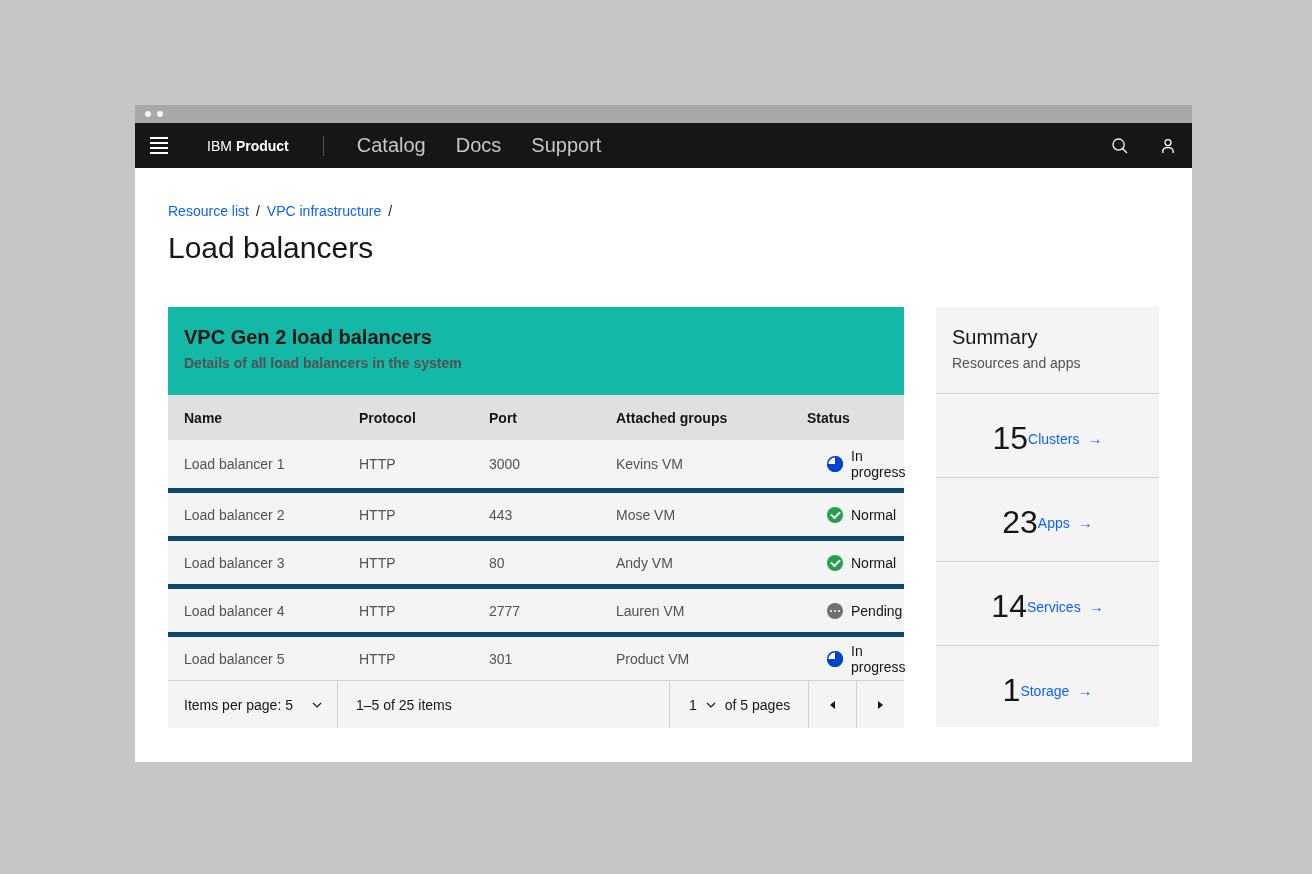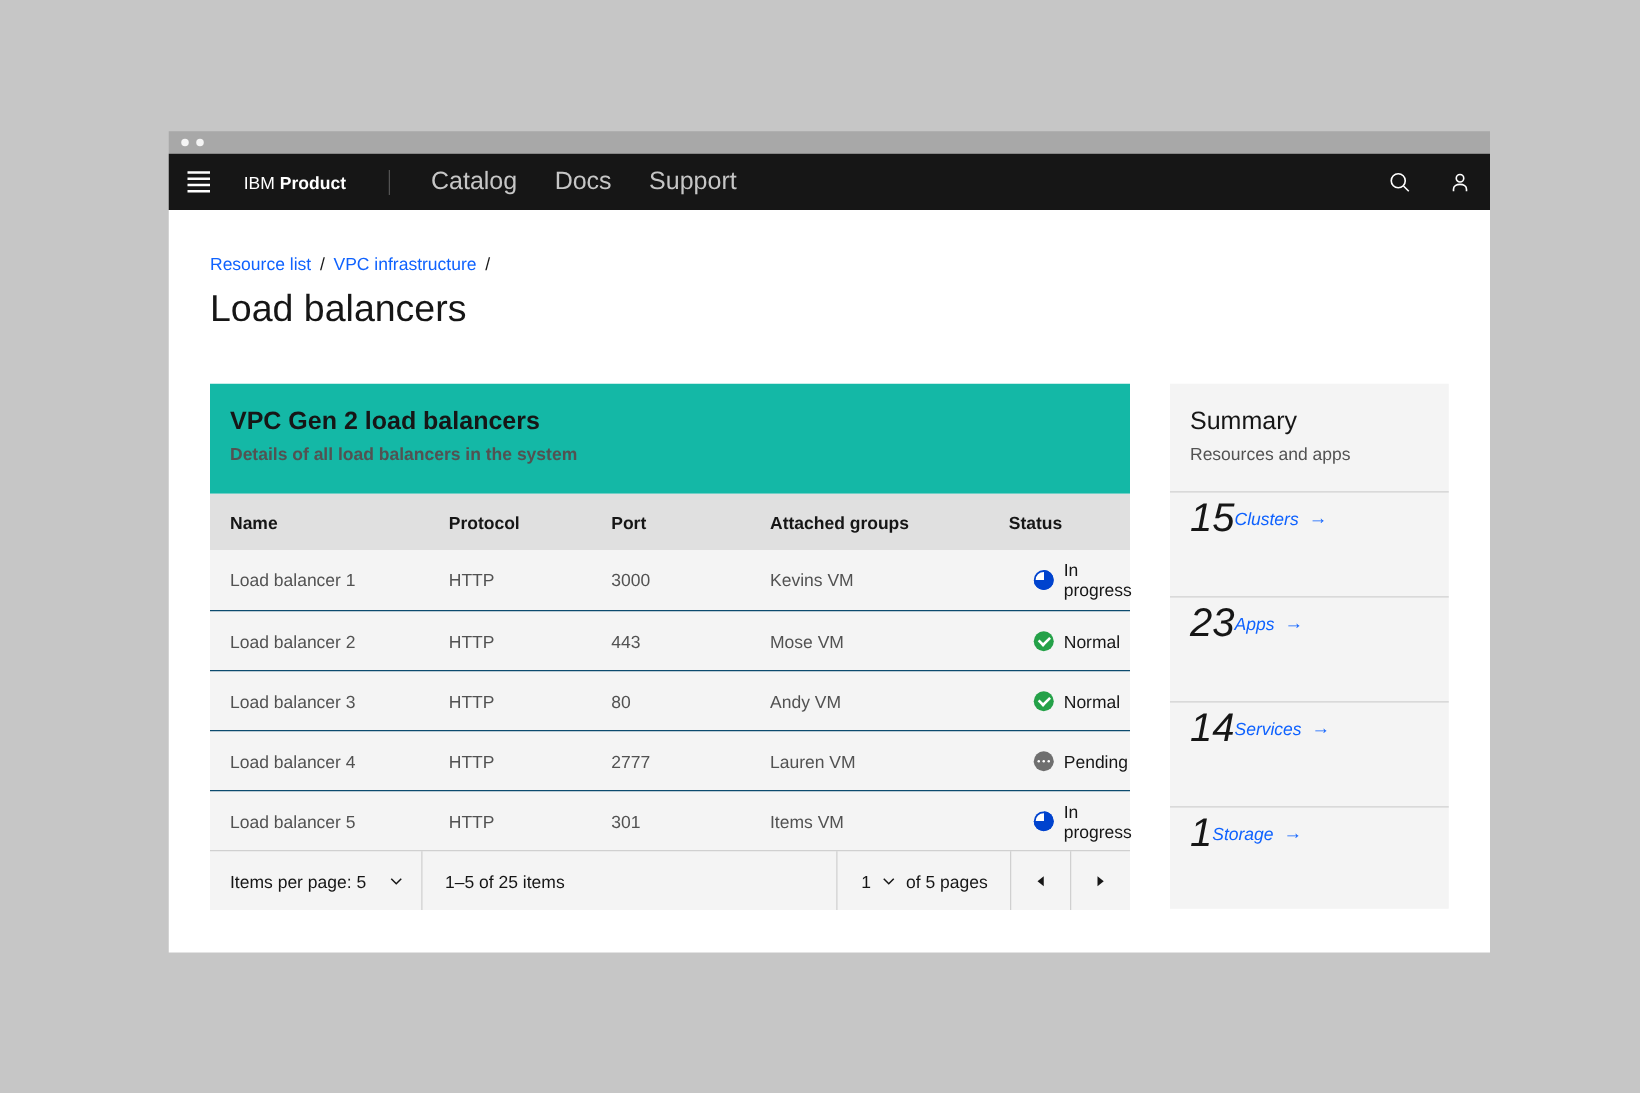--- a/index.html
+++ b/index.html
@@ -14,21 +14,21 @@
 
   
   .chrome { height:18px; background:#a8a8a8; display:flex; align-items:center; gap:6px; padding-left:10px; }
   .chrome-dot { width:6px; height:6px; border-radius:50%; background:#f5f5f5; }
 
   
   .appbar { height:45px; background:#161616; display:flex; align-items:center; }
   .menu-btn { width:48px; height:45px; display:flex; align-items:center; justify-content:center; cursor:pointer; }
   .hamburger { display:flex; flex-direction:column; gap:3px; }
   .hamburger i { display:block; width:18px; height:2px; background:#ffffff; }
-  .brand { color:#ffffff; font-size:14px; margin-left:12px; white-space:nowrap; }
+  .brand { color:#ffffff; font-size:14px; margin-left:24px; white-space:nowrap; }
   .brand .bold { font-weight:bold; margin-left:4px; }
   .appbar-vdiv { width:1px; height:20px; background:#525252; margin-left:34px; margin-right:33px; }
   .appnav { display:flex; gap:30px; }
   .appnav .nav-item { color:#c6c6c6; font-size:20px; cursor:pointer; }
   .appbar-right { margin-left:auto; display:flex; }
   .appbar-icon-btn { width:48px; height:45px; display:flex; align-items:center; justify-content:center; cursor:pointer; }
 
   
   .content { background:#ffffff; height:594px; padding:35px 33px 0 33px; }
 
@@ -42,21 +42,21 @@
 
   
   .table-card { width:736px; }
   .card-head { background:#14b8a6; padding:19px 16px 20px 16px; height:88px;font-weight:bold; }
   .card-title { font-size:20px; color:#161616; }
   .card-sub { font-size:14px; color:#525252; margin-top:6px; }
 
   .tgrid { display:grid; grid-template-columns:175px 130px 127px 191px 1fr; padding-left:16px; align-items:center; }
   .thead { background:#e0e0e0; height:45px; font-weight:bold; font-size:14px; color:#161616; }
   .trow { background:#f4f4f4; height:48px; font-size:14px; color:#525252; }
-  .trow + .trow { border-top:1px solid #0c4a6e; }
+  .trow + .trow { border-top:5px solid #0c4a6e; }
   .status-cell { display:flex; align-items:center; gap:8px; color:#161616;margin-left:20px; }
 
   .st-icon { width:16px; height:16px; border-radius:50%; flex:0 0 auto; position:relative; }
   .st-in-progress { background:conic-gradient(#0043ce 0deg 270deg, #ffffff 270deg 360deg); box-shadow:inset 0 0 0 1.5px #0043ce; }
   .st-normal { background:#24a148; }
   .st-normal::after { content:""; position:absolute; left:4px; top:4px; width:7px; height:4px;
     border-left:2px solid #ffffff; border-bottom:2px solid #ffffff; transform:rotate(-45deg); }
   .st-pending { background:#6f6f6f; }
   .st-pending::after { content:""; position:absolute; left:7px; top:7px; width:2px; height:2px;
     background:#ffffff; border-radius:50%; box-shadow:-4px 0 0 #ffffff, 4px 0 0 #ffffff; }
@@ -66,21 +66,21 @@
   .pg-size-text { white-space:nowrap; }
   .pg-range { flex:1; padding-left:18px; }
   .pg-select { display:flex; align-items:center; gap:9px; height:100%; width:139px; padding-left:19px; border-left:1px solid #d0d0d0; cursor:pointer; }
   .pg-btn { width:48px; height:100%; border-left:1px solid #d0d0d0; display:flex; align-items:center; justify-content:center; cursor:pointer; background:none; }
   .caret-left { width:0; height:0; border-top:4px solid transparent; border-bottom:4px solid transparent; border-right:5px solid #161616; }
   .caret-right { width:0; height:0; border-top:4px solid transparent; border-bottom:4px solid transparent; border-left:5px solid #161616; }
 
   
   .summary-card { width:224px; background:#f4f4f4; }
   .sum-head { padding:19px 16px 20px 16px; height:86px; }
-  .sum-item { border-top:1px solid #d0d0d0; height:84px; padding:0 16px 0 16px; display:flex; justify-content:flex-start; align-items:flex-start;font-style:italic; }
+  .sum-item { border-top:1px solid #d0d0d0; height:84px; padding:24px 16px 0 16px; display:flex; justify-content:center; align-items:flex-start; }
   .sum-item:last-child { height:82px; }
   .sum-count { font-size:32px; color:#161616; line-height:40px; }
   .sum-link { display:flex; align-items:center; gap:8px; color:#0f62fe; font-size:14px; margin-top:12px; cursor:pointer; }
   .arrow-right-glyph::before { content:"\2192"; font-size:15px; }
 </style>
 </head>
 <body>
 
 <div class="window">
 
@@ -189,21 +189,21 @@
           <span class="status-cell">
             <span class="st-icon st-pending"></span>
             <span>Pending</span>
           </span>
         </div>
 
         <div class="tgrid trow">
           <span>Load balancer 5</span>
           <span>HTTP</span>
           <span>301</span>
-          <span>Items VM</span>
+          <span>Product VM</span>
           <span class="status-cell">
             <span class="st-icon st-in-progress"></span>
             <span>In progress</span>
           </span>
         </div>
 
         <div class="pagination">
           <div class="pg-size">
             <span class="pg-size-text"><span>Items per page:</span> <span>5</span></span>
             <svg width="10" height="6" viewBox="0 0 10 6" fill="none">

